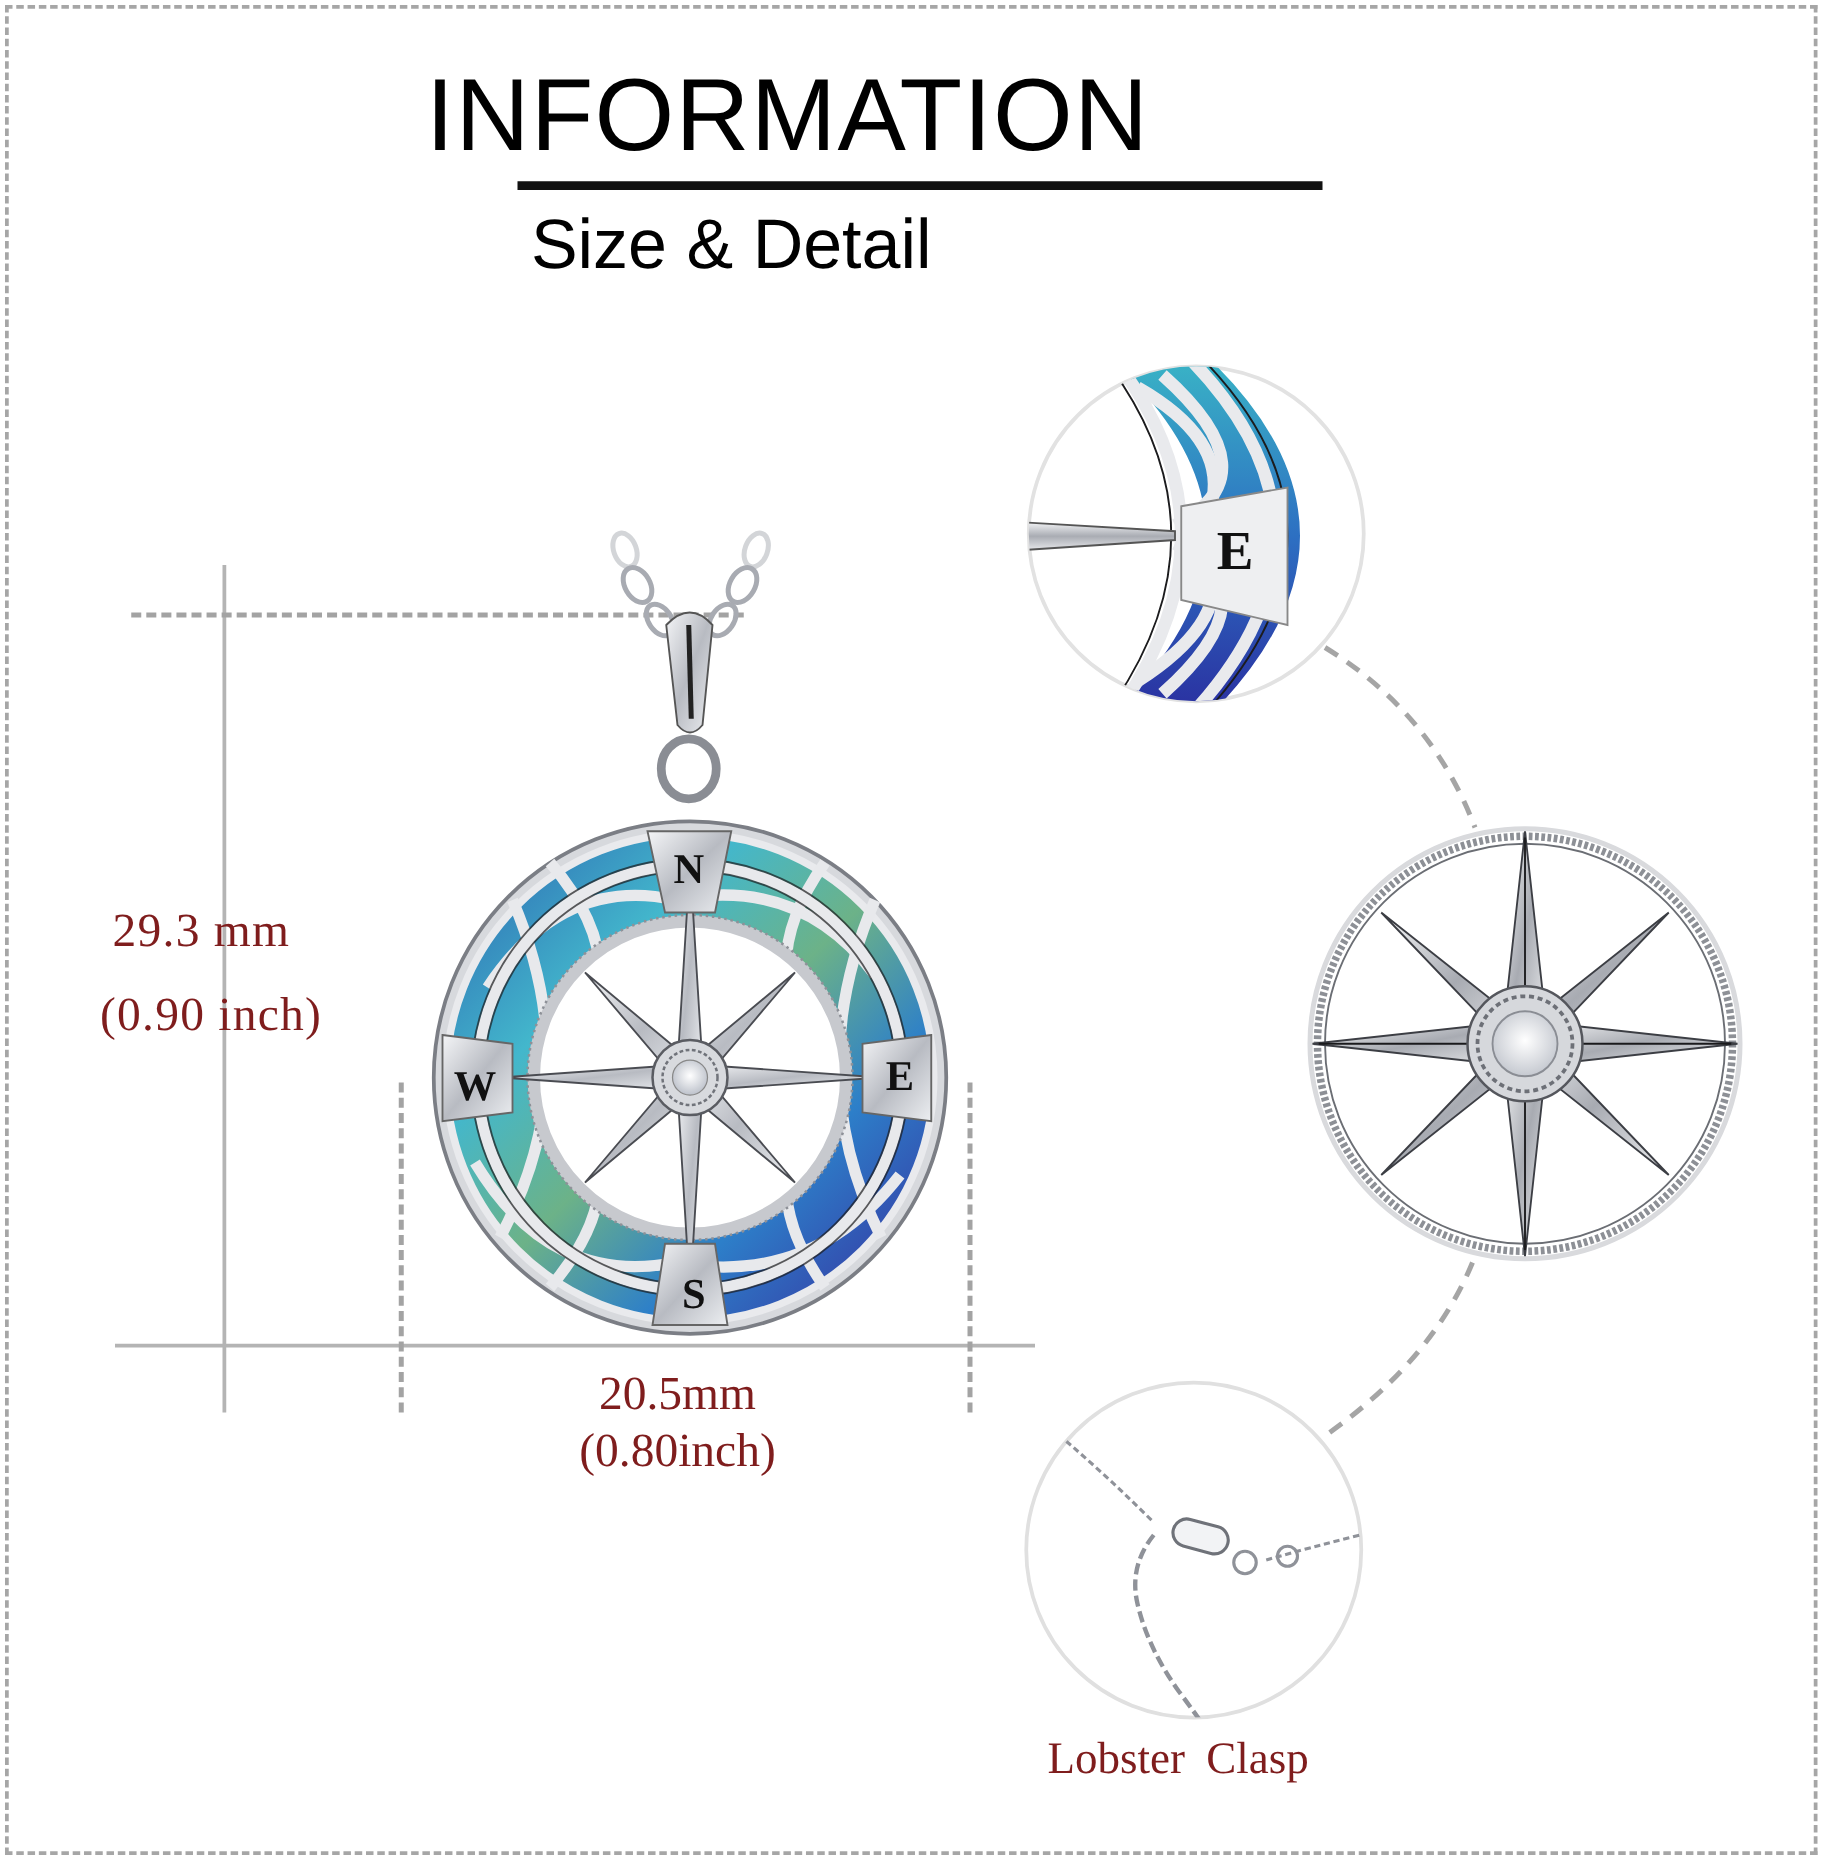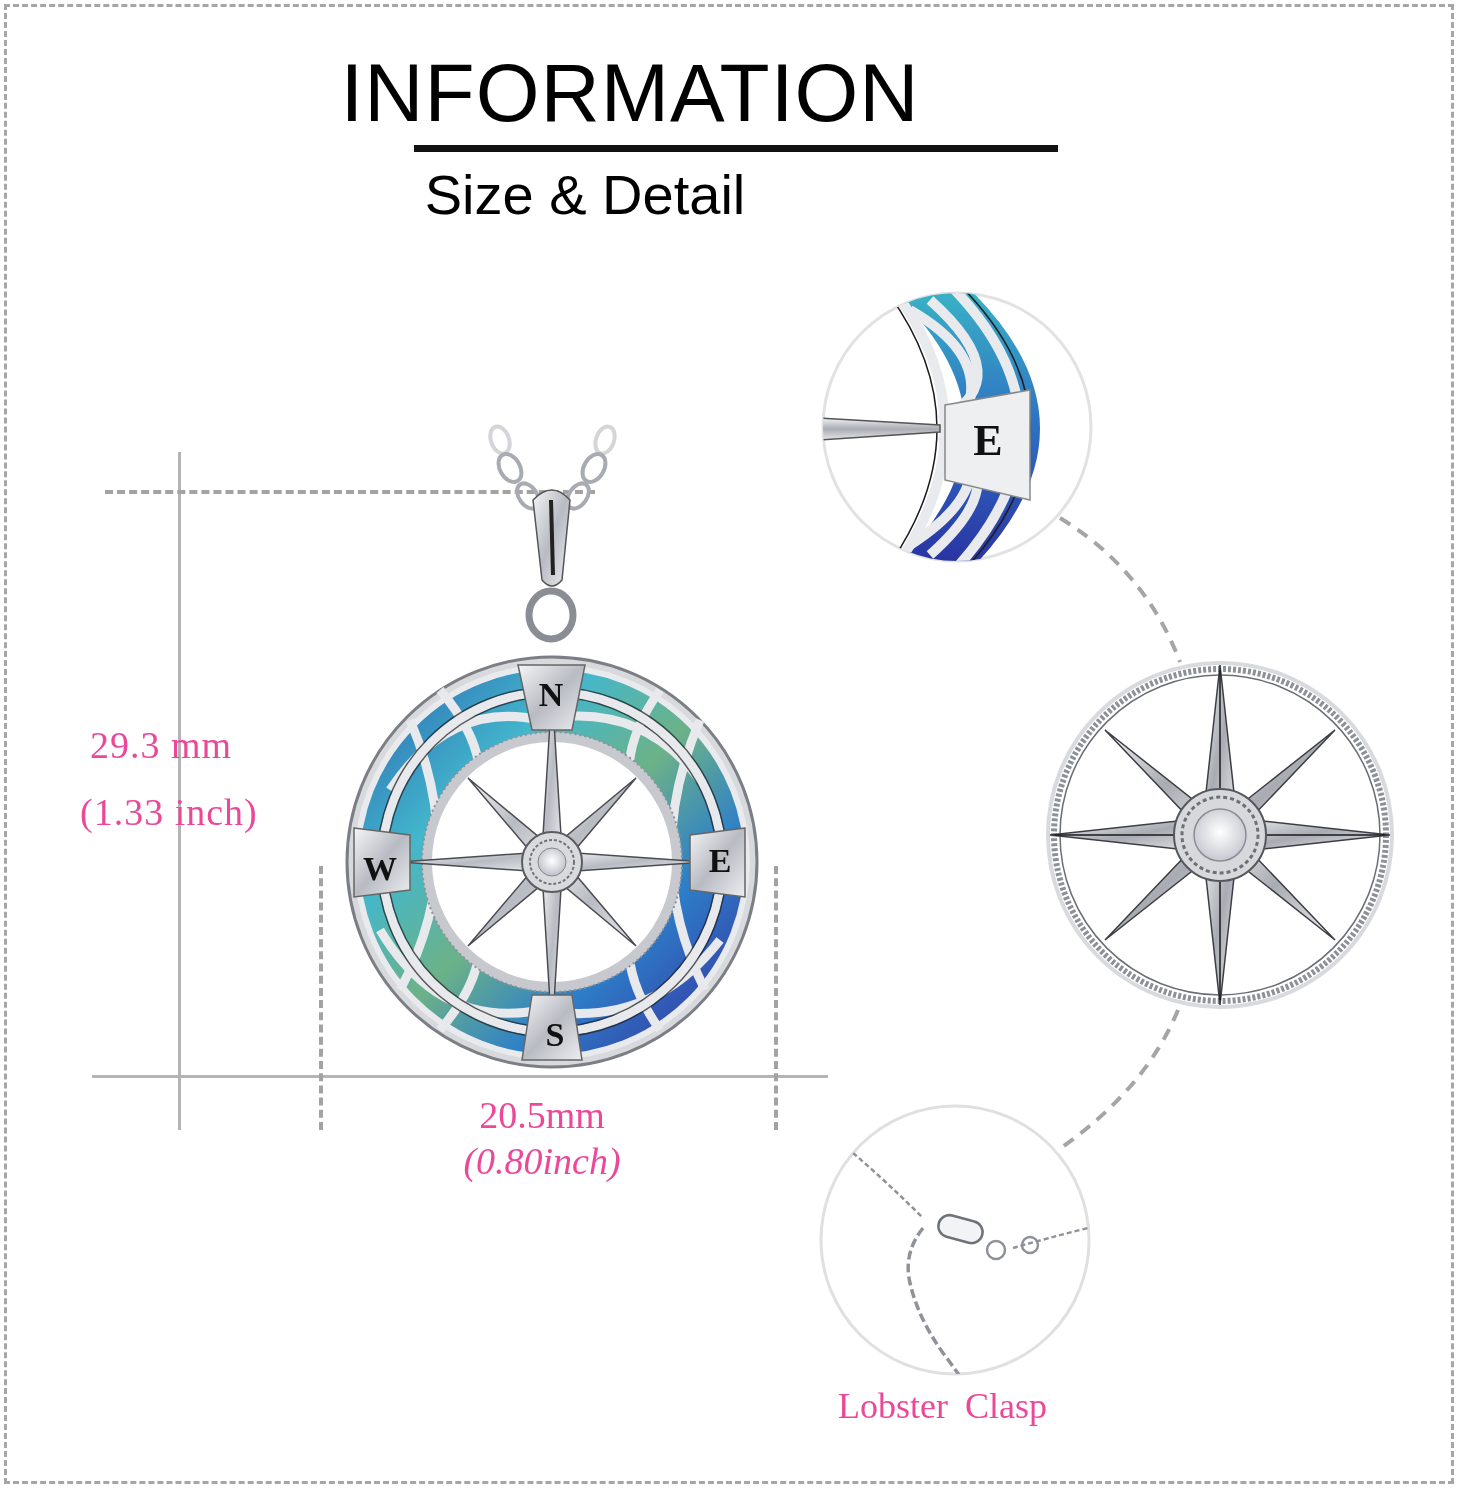--- a/index.html
+++ b/index.html
@@ -13,25 +13,25 @@
       font-family: "Liberation Sans", sans-serif; font-size: 82px; color: #000;
       letter-spacing: 1px; line-height: 1;
     }
     .title-rule {
       position: absolute; left: 414px; top: 145px; width: 644px; height: 7px; background: #111;
     }
     .subtitle {
       position: absolute; left: 0; width: 1170px; top: 167px; text-align: center;
       font-family: "Liberation Sans", sans-serif; font-size: 56px; color: #000; line-height: 1;
     }
-    .serif { font-family: "Liberation Serif", serif; color: #ec4899; position: absolute; line-height: 1; }
+    .serif { font-family: "Liberation Serif", serif; color: #7f1d1d; position: absolute; line-height: 1; }
     .dim-h-label1 { left: 90px; top: 726px; font-size: 38px; letter-spacing: 1px; }
     .dim-h-label2 { left: 80px; top: 793px; font-size: 38px; letter-spacing: 1px; }
     .dim-w-label1 { left: 0; width: 1084px; text-align: center; top: 1096px; font-size: 38px; }
-    .dim-w-label2 { left: 0; width: 1084px; text-align: center; top: 1142px; font-size: 38px; font-style: italic; }
+    .dim-w-label2 { left: 0; width: 1084px; text-align: center; top: 1142px; font-size: 38px; }
     .clasp-label { left: 838px; top: 1388px; font-size: 36px; word-spacing: 8px; }
     .line { position: absolute; }
     .solid-v { width: 3px; background: #b4b4b4; }
     .solid-h { height: 3px; background: #b4b4b4; }
     .dash-h { height: 0; border-top: 4px dashed #a3a3a3; }
     .dash-v { width: 0; border-left: 4px dashed #a3a3a3; }
     svg { position: absolute; overflow: visible; }
   </style>
 </head>
 <body>
@@ -42,21 +42,21 @@
 <div class="title-rule"></div>
 <div class="subtitle">Size &amp; Detail</div>
 
 <div class="line solid-v" style="left:178px; top:452px; height:678px;"></div>
 <div class="line dash-h" style="left:105px; top:490px; width:490px;"></div>
 <div class="line solid-h" style="left:92px; top:1075px; width:736px;"></div>
 <div class="line dash-v" style="left:319px; top:866px; height:264px;"></div>
 <div class="line dash-v" style="left:774px; top:866px; height:264px;"></div>
 
 <div class="serif dim-h-label1">29.3 mm</div>
-<div class="serif dim-h-label2">(1.33 inch)</div>
+<div class="serif dim-h-label2">(0.90 inch)</div>
 <div class="serif dim-w-label1">20.5mm</div>
 <div class="serif dim-w-label2">(0.80inch)</div>
 
 <svg style="left:330px; top:420px;" width="450" height="660" viewBox="330 420 450 660">
   <defs>
     <linearGradient id="metal" x1="0" y1="0" x2="1" y2="1">
       <stop offset="0" stop-color="#f4f5f7"></stop>
       <stop offset="0.5" stop-color="#b8bbc2"></stop>
       <stop offset="1" stop-color="#eceef1"></stop>
     </linearGradient>

